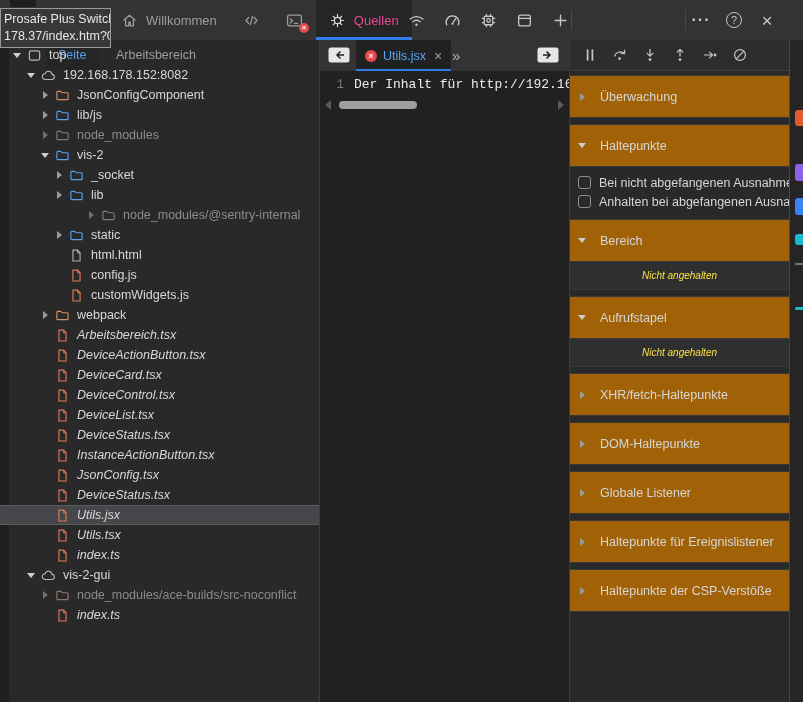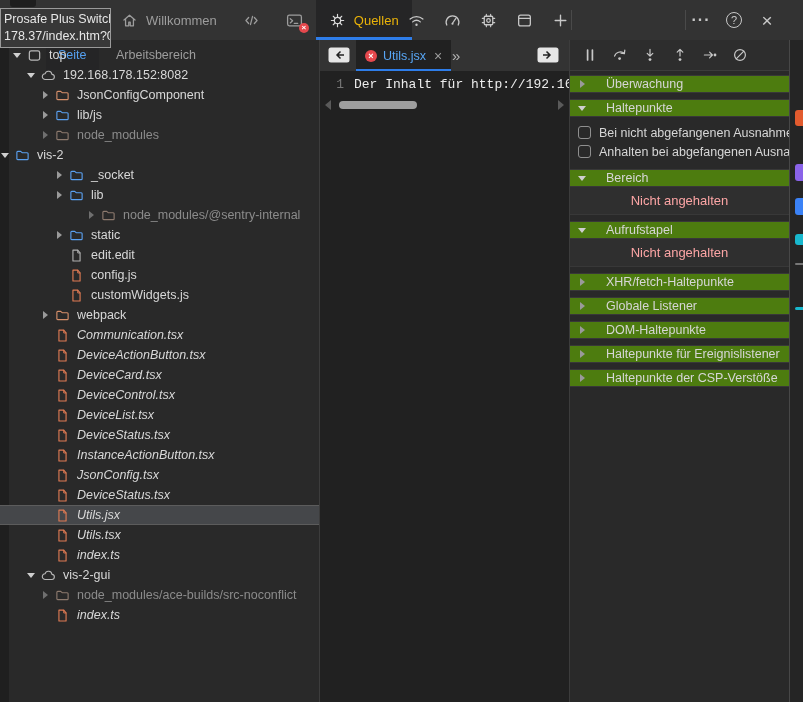--- a/index.html
+++ b/index.html
@@ -6,21 +6,21 @@
   html,body { width:803px; height:702px; background:#242424; overflow:hidden; }
   body { font-family:"Liberation Sans", sans-serif; color:#d0d0d0; font-size:12.5px; }
   .app { position:relative; width:803px; height:702px; background:#242424; overflow:hidden; }
 
   
   .top-toolbar { position:relative; height:40px; background:#333333; width:803px; }
   .partial-tab { position:absolute; left:10px; top:0; width:26px; height:7px; background:#1e1e1e; border-radius:0 0 3px 3px; }
   .tabs-strip { position:absolute; left:108px; top:0; height:40px; display:flex; align-items:stretch; }
   .tt-tab { display:flex; align-items:center; gap:8px; padding:0 13px; color:#9d9d9d; cursor:default; position:relative; }
   .tt-tab .ticn { width:17px; height:17px; display:inline-flex; color:#9d9d9d; position:relative; }
-  .tt-tab.active { background:#252526; color:#eab308; }
+  .tt-tab.active { background:#252526; color:#ec4899; }
   .tt-tab.active .ticn { color:#dadada; }
   .tt-tab.active::after { content:""; position:absolute; left:0; right:0; bottom:0; height:3px; background:#2e7de9; }
   .tt-label { font-size:13px; white-space:nowrap; }
   .badge-err { position:absolute; right:-6px; bottom:-4px; width:10px; height:10px; background:#e5484d; border-radius:50%; color:#fff; font-size:8px; line-height:10px; text-align:center; font-weight:bold; }
   .right-icons { position:absolute; left:403px; top:0; height:40px; display:flex; align-items:center; gap:10px; }
   .ric { width:26px; height:26px; display:flex; align-items:center; justify-content:center; color:#c8c8c8; border-radius:3px; }
   .ric svg { width:17px; height:17px; }
   .vsep { position:absolute; top:10px; width:1px; height:20px; background:#4a4a4a; }
   .win-icons { position:absolute; left:688px; top:0; height:40px; display:flex; align-items:center; gap:7px; }
   .glyph { font-size:16px; color:#c8c8c8; line-height:1; }
@@ -82,29 +82,29 @@
   .sthumb { width:78px; height:8px; border-radius:4px; background:#9e9e9e; margin-left:8px; }
   .strack { flex:1; }
 
   
   .dbg-panel { width:220px; border-right:1px solid #474747; background:#292929; display:flex; flex-direction:column; }
   .dbg-toolbar { height:31px; background:#2d2d2d; border-bottom:1px solid #3c3c3c; display:flex; align-items:center; gap:9px; padding-left:9px; flex:none; }
   .dic { width:21px; height:21px; display:flex; align-items:center; justify-content:center; color:#c8c8c8; }
   .dic svg { width:16px; height:16px; }
   .sections { flex:1; overflow:hidden; padding-top:4px; }
   .sec { margin-bottom:6px; }
-  .sec-head { height:18px; background:#4d7c0f; border-top:1px solid #383838; border-bottom:1px solid #383838; display:flex; align-items:center; gap:20px; padding-left:8px; }
+  .sec-head { height:43px; background:#a16207; border-top:1px solid #383838; border-bottom:1px solid #383838; display:flex; align-items:center; gap:14px; padding-left:8px; }
   .sec-head .cr { width:8px; }
   .sec-label { font-size:12.5px; color:#d6d6d6; white-space:nowrap; overflow:hidden; }
   .sec-body { padding:6px 0 2px 0; }
   .cb-row { height:19px; display:flex; align-items:center; gap:8px; padding-left:8px; white-space:nowrap; overflow:hidden; }
   .cbox { width:13px; height:13px; border:1px solid #8f8f8f; border-radius:3px; background:transparent; flex:none; }
   .cb-label { font-size:12.5px; color:#d6d6d6; }
   .empty-strip { height:28px; background:#2f2f2f; border-bottom:1px solid #383838; display:flex; align-items:center; justify-content:center; }
-  .empty-strip span { color:#fca5a5; font-size:13px; }
+  .empty-strip span { font-style:italic; color:#fde047; font-size:10px; }
 
   
   .page-sliver { width:13px; position:relative; background:#252525; overflow:hidden; }
   .pmark { position:absolute; left:5px; width:12px; border-radius:3px; }
 </style>
 </head>
 <body>
 
 <div class="app">
 
@@ -272,21 +272,21 @@
     <span class="cr">
                 <span class="cr-closed"></span>
               </span>
     <span class="ticon c-dim">
                 <svg viewBox="0 0 16 16" fill="none" stroke="currentColor" stroke-width="1.2" stroke-linecap="round" stroke-linejoin="round">
                   <path d="M2 4.6c0-.6.4-1 1-1h3.1L7.6 5h5.4c.6 0 1 .4 1 1v5.4c0 .6-.4 1-1 1H3c-.6 0-1-.4-1-1Z" stroke-width="1.2"></path>
                 </svg>
               </span>
     <span class="tlabel">node_modules</span>
   </div>
-            <div class="tree-row" style="">
+            <div class="tree-row" style="padding-left:40px">
     <span class="cr">
                 <span class="cr-open"></span>
               </span>
     <span class="ticon c-blue">
                 <svg viewBox="0 0 16 16" fill="none" stroke="currentColor" stroke-width="1.2" stroke-linecap="round" stroke-linejoin="round">
                   <path d="M2 4.6c0-.6.4-1 1-1h3.1L7.6 5h5.4c.6 0 1 .4 1 1v5.4c0 .6-.4 1-1 1H3c-.6 0-1-.4-1-1Z" stroke-width="1.2"></path>
                 </svg>
               </span>
     <span class="tlabel">vis-2</span>
   </div>
@@ -335,21 +335,21 @@
     <span class="tlabel">static</span>
   </div>
             <div class="tree-row" style="padding-left:54px">
     <span class="cr"></span>
     <span class="ticon c-gray">
                 <svg viewBox="0 0 16 16" fill="none" stroke="currentColor" stroke-width="1.2" stroke-linecap="round" stroke-linejoin="round">
                   <path d="M4.2 2.2h5.1l2.5 2.9v8.7H4.2Z" stroke-width="1.2"></path>
                   <path d="M9.3 2.4v2.9h2.4" stroke-width="1"></path>
                 </svg>
               </span>
-    <span class="tlabel">edit.edit</span>
+    <span class="tlabel">html.html</span>
   </div>
             <div class="tree-row" style="padding-left:54px">
     <span class="cr"></span>
     <span class="ticon c-file">
                 <svg viewBox="0 0 16 16" fill="none" stroke="currentColor" stroke-width="1.2" stroke-linecap="round" stroke-linejoin="round">
                   <path d="M4.2 2.2h5.1l2.5 2.9v8.7H4.2Z" stroke-width="1.2"></path>
                   <path d="M9.3 2.4v2.9h2.4" stroke-width="1"></path>
                 </svg>
               </span>
     <span class="tlabel">config.js</span>
@@ -376,21 +376,21 @@
     <span class="tlabel">webpack</span>
   </div>
             <div class="tree-row" style="padding-left:40px">
     <span class="cr"></span>
     <span class="ticon c-file">
                 <svg viewBox="0 0 16 16" fill="none" stroke="currentColor" stroke-width="1.2" stroke-linecap="round" stroke-linejoin="round">
                   <path d="M4.2 2.2h5.1l2.5 2.9v8.7H4.2Z" stroke-width="1.2"></path>
                   <path d="M9.3 2.4v2.9h2.4" stroke-width="1"></path>
                 </svg>
               </span>
-    <span class="tlabel it">Communication.tsx</span>
+    <span class="tlabel it">Arbeitsbereich.tsx</span>
   </div>
             <div class="tree-row" style="padding-left:40px">
     <span class="cr"></span>
     <span class="ticon c-file">
                 <svg viewBox="0 0 16 16" fill="none" stroke="currentColor" stroke-width="1.2" stroke-linecap="round" stroke-linejoin="round">
                   <path d="M4.2 2.2h5.1l2.5 2.9v8.7H4.2Z" stroke-width="1.2"></path>
                   <path d="M9.3 2.4v2.9h2.4" stroke-width="1"></path>
                 </svg>
               </span>
     <span class="tlabel it">DeviceActionButton.tsx</span>
@@ -660,29 +660,29 @@
                 <span class="cr-closed"></span>
               </span>
       <span class="sec-label">XHR/fetch-Haltepunkte</span>
     </div>
           </div>
           <div class="sec">
     <div class="sec-head">
               <span class="cr">
                 <span class="cr-closed"></span>
               </span>
+      <span class="sec-label">DOM-Haltepunkte</span>
+    </div>
+          </div>
+          <div class="sec">
+    <div class="sec-head">
+              <span class="cr">
+                <span class="cr-closed"></span>
+              </span>
       <span class="sec-label">Globale Listener</span>
-    </div>
-          </div>
-          <div class="sec">
-    <div class="sec-head">
-              <span class="cr">
-                <span class="cr-closed"></span>
-              </span>
-      <span class="sec-label">DOM-Haltepunkte</span>
     </div>
           </div>
           <div class="sec">
     <div class="sec-head">
               <span class="cr">
                 <span class="cr-closed"></span>
               </span>
       <span class="sec-label">Haltepunkte für Ereignislistener</span>
     </div>
           </div>

